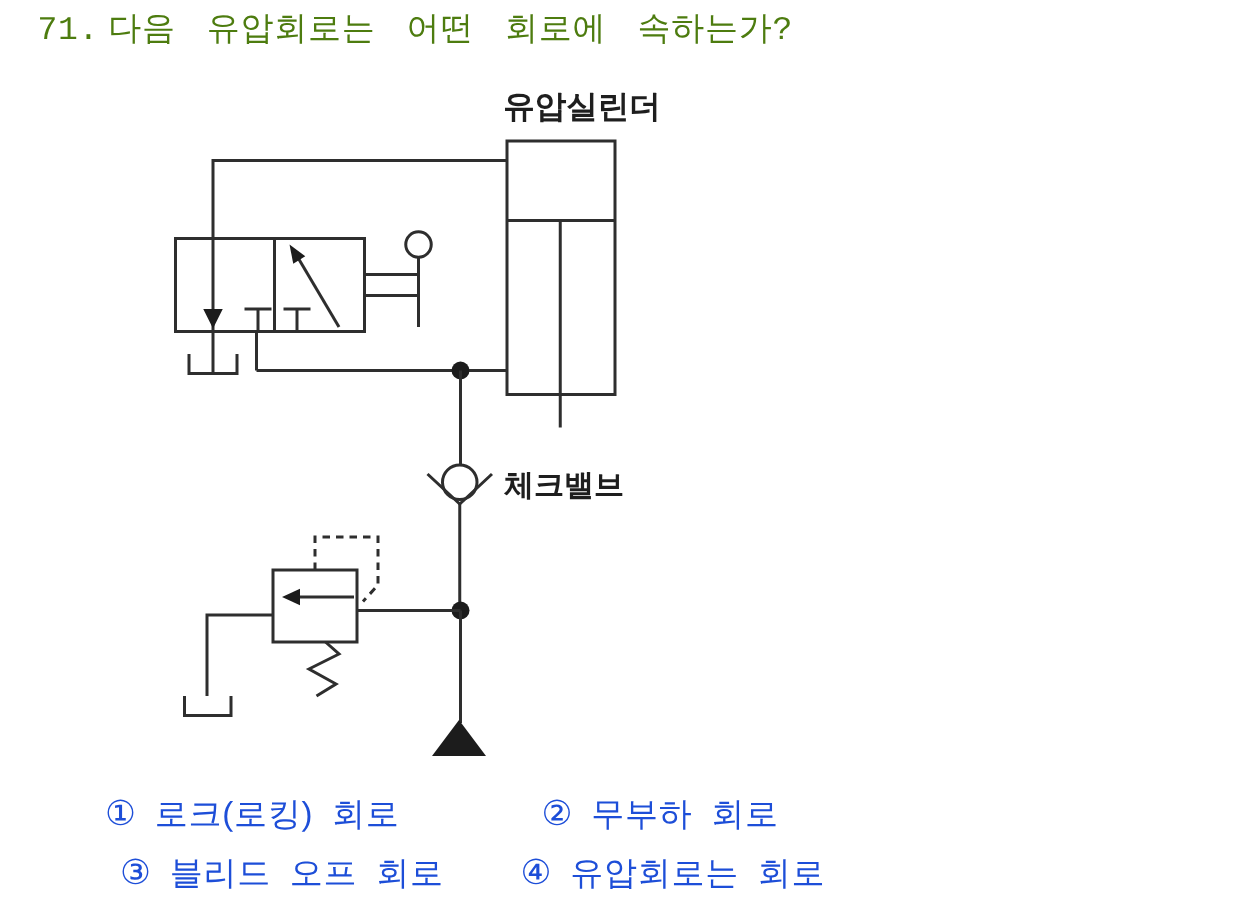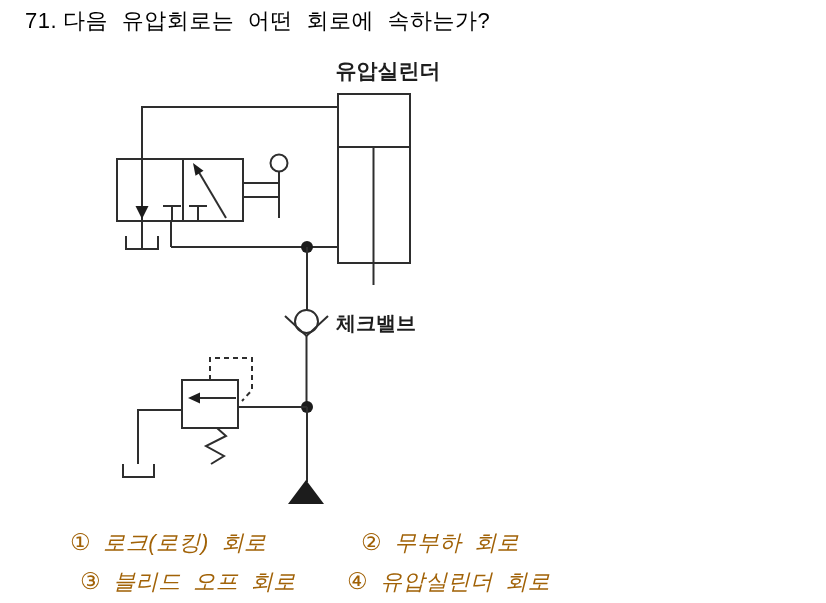--- a/index.html
+++ b/index.html
@@ -8,43 +8,43 @@
     background: #ffffff;
     font-family: "Liberation Sans", "DejaVu Sans", sans-serif;
     color: #222222;
     overflow: hidden;
   }
   .page { position: relative; width: 826px; height: 603px; background: #ffffff; }
 
   .question {
     position: absolute; left: 25px; top: 7px;
     font-size: 22px; line-height: 28px;
-    color: #000000;
+    color: #4d7c0f;
     letter-spacing: 0.5px;
     word-spacing: 7px;
     white-space: nowrap;
+    font-family: Liberation Mono, monospace;
   }
   .question .qnum { margin-right: 6px; }
 
   svg.diagram { position: absolute; left: 0; top: 0; }
   svg.diagram text {
     font-family: "Liberation Sans", "DejaVu Sans", sans-serif;
     font-weight: bold;
     fill: #1e1e1e;
   }
 
   .options { position: absolute; left: 0; top: 0; width: 826px; }
   .option {
     position: absolute;
     font-size: 22px; line-height: 30px;
-    color: #a16207;
+    color: #1d4ed8;
     letter-spacing: 0.5px;
     word-spacing: 6px;
     white-space: nowrap;
-    font-style: italic;
   }
   .option .onum { margin-right: 12px; font-size: 23px; }
   .opt-1 { left: 70px;  top: 527px; }
   .opt-2 { left: 347px; top: 527px; margin-left: 14px; }
   .opt-3 { left: 80px;  top: 566px; }
   .opt-4 { left: 347px; top: 566px; }
 </style>
 </head>
 <body>
 
@@ -128,17 +128,17 @@
     <div class="option opt-1">
       <span class="onum">①</span><span>로크(로킹) 회로</span>
     </div>
     <div class="option opt-2">
       <span class="onum">②</span><span>무부하 회로</span>
     </div>
     <div class="option opt-3">
       <span class="onum">③</span><span>블리드 오프 회로</span>
     </div>
     <div class="option opt-4">
-      <span class="onum">④</span><span>유압실린더 회로</span>
+      <span class="onum">④</span><span>유압회로는 회로</span>
     </div>
   </div>
 
 </div>
 
 </body></html>

